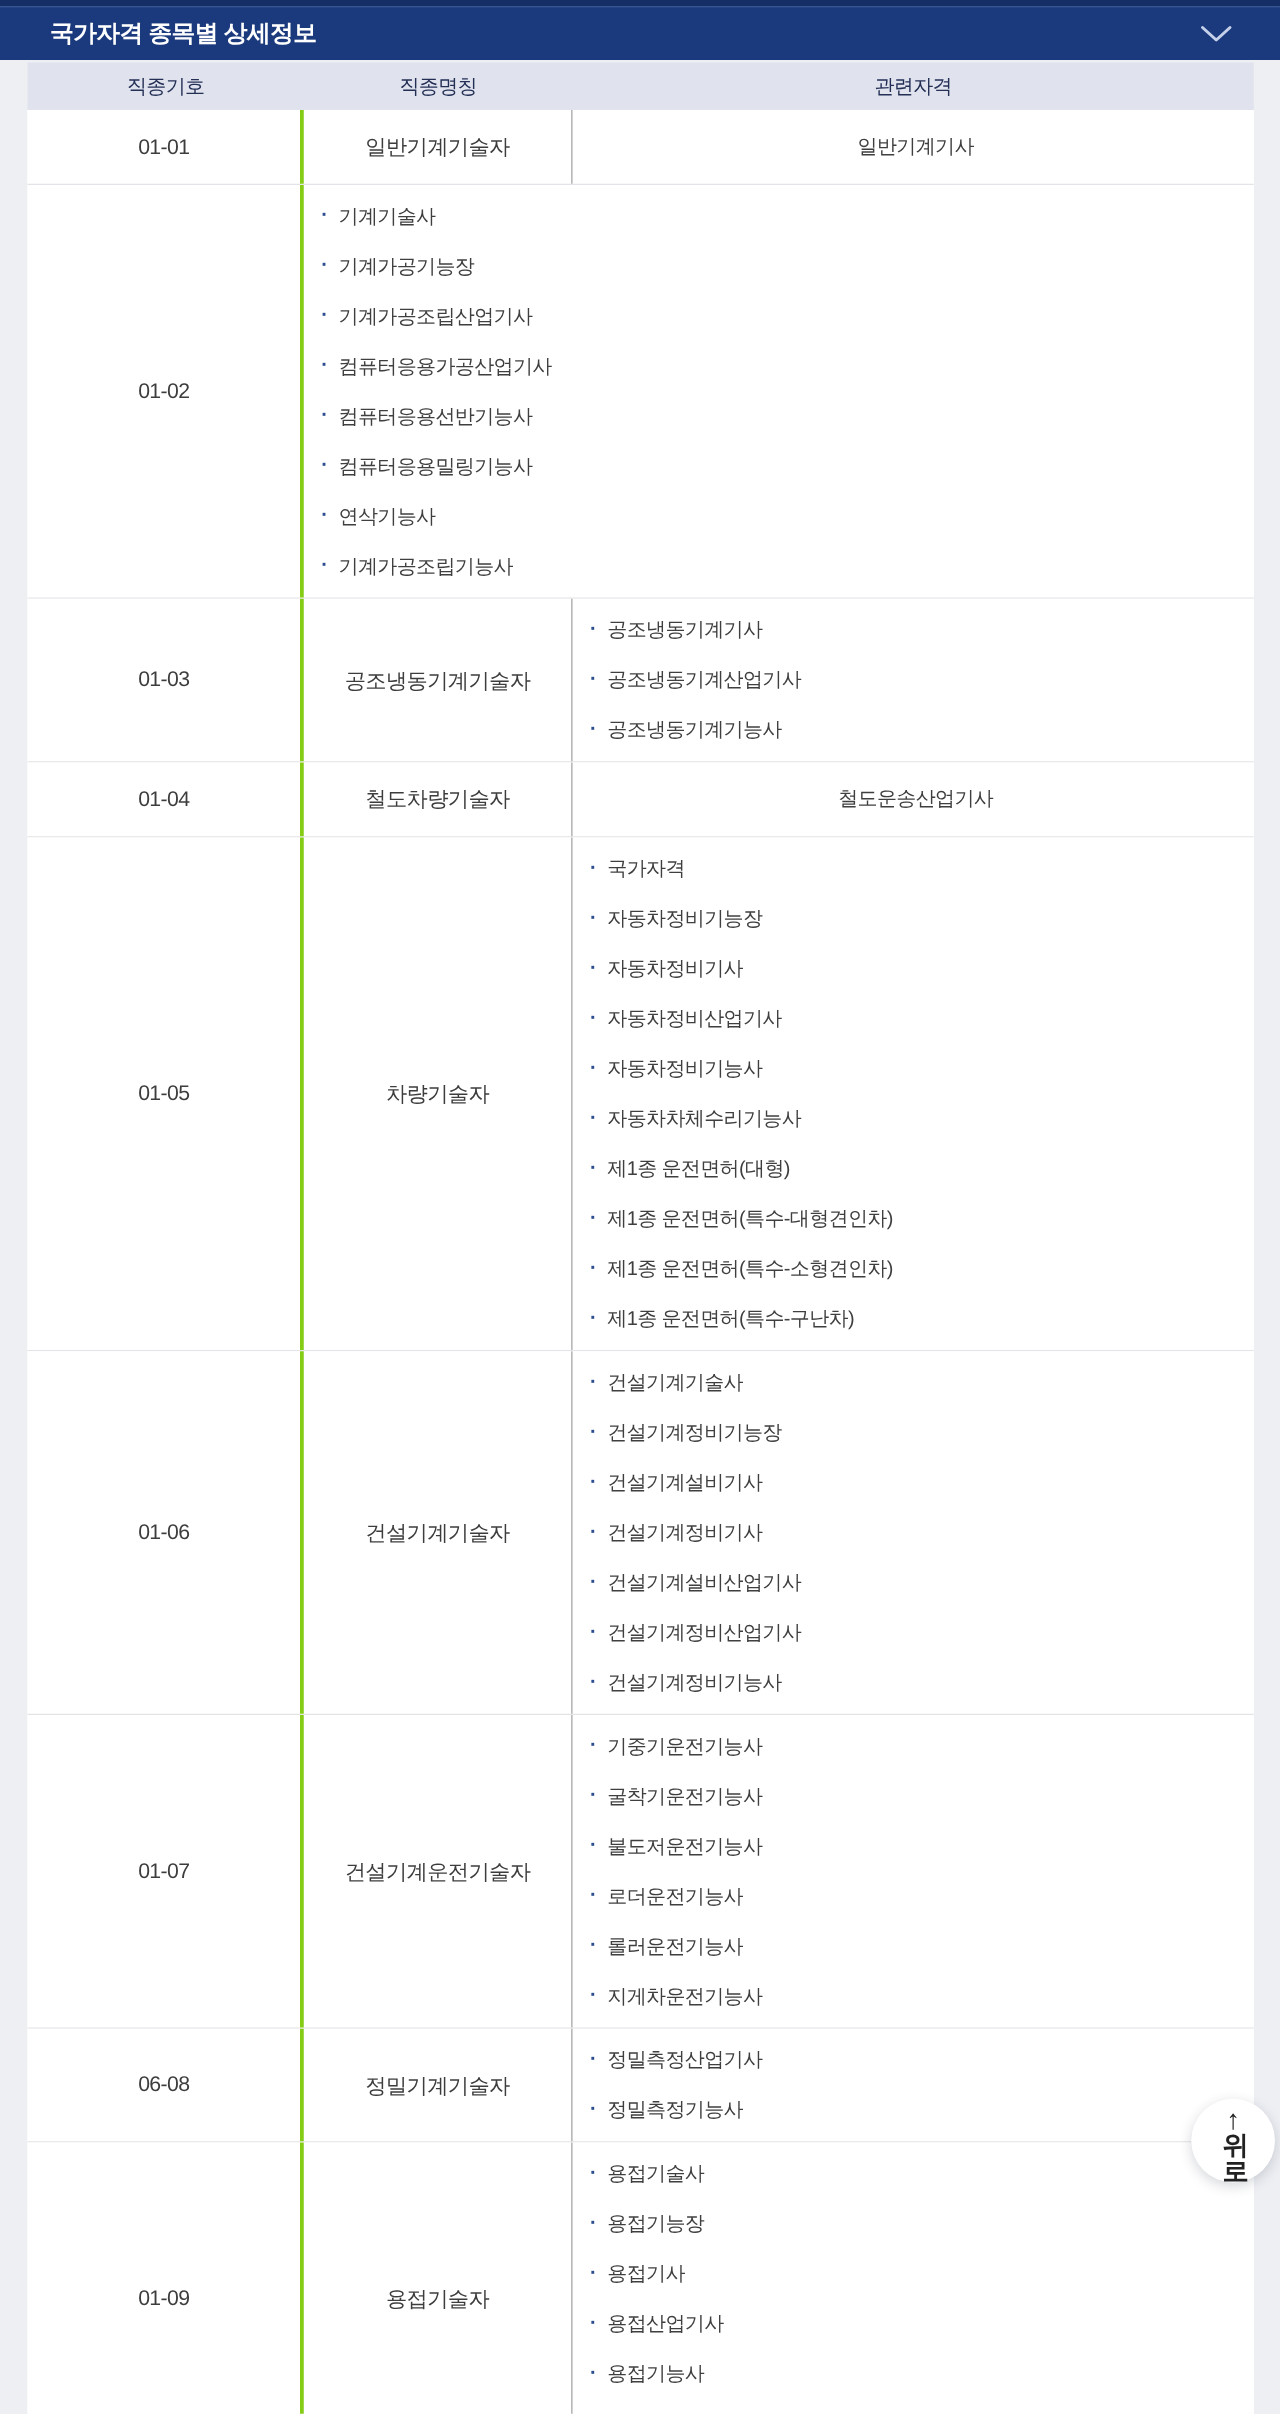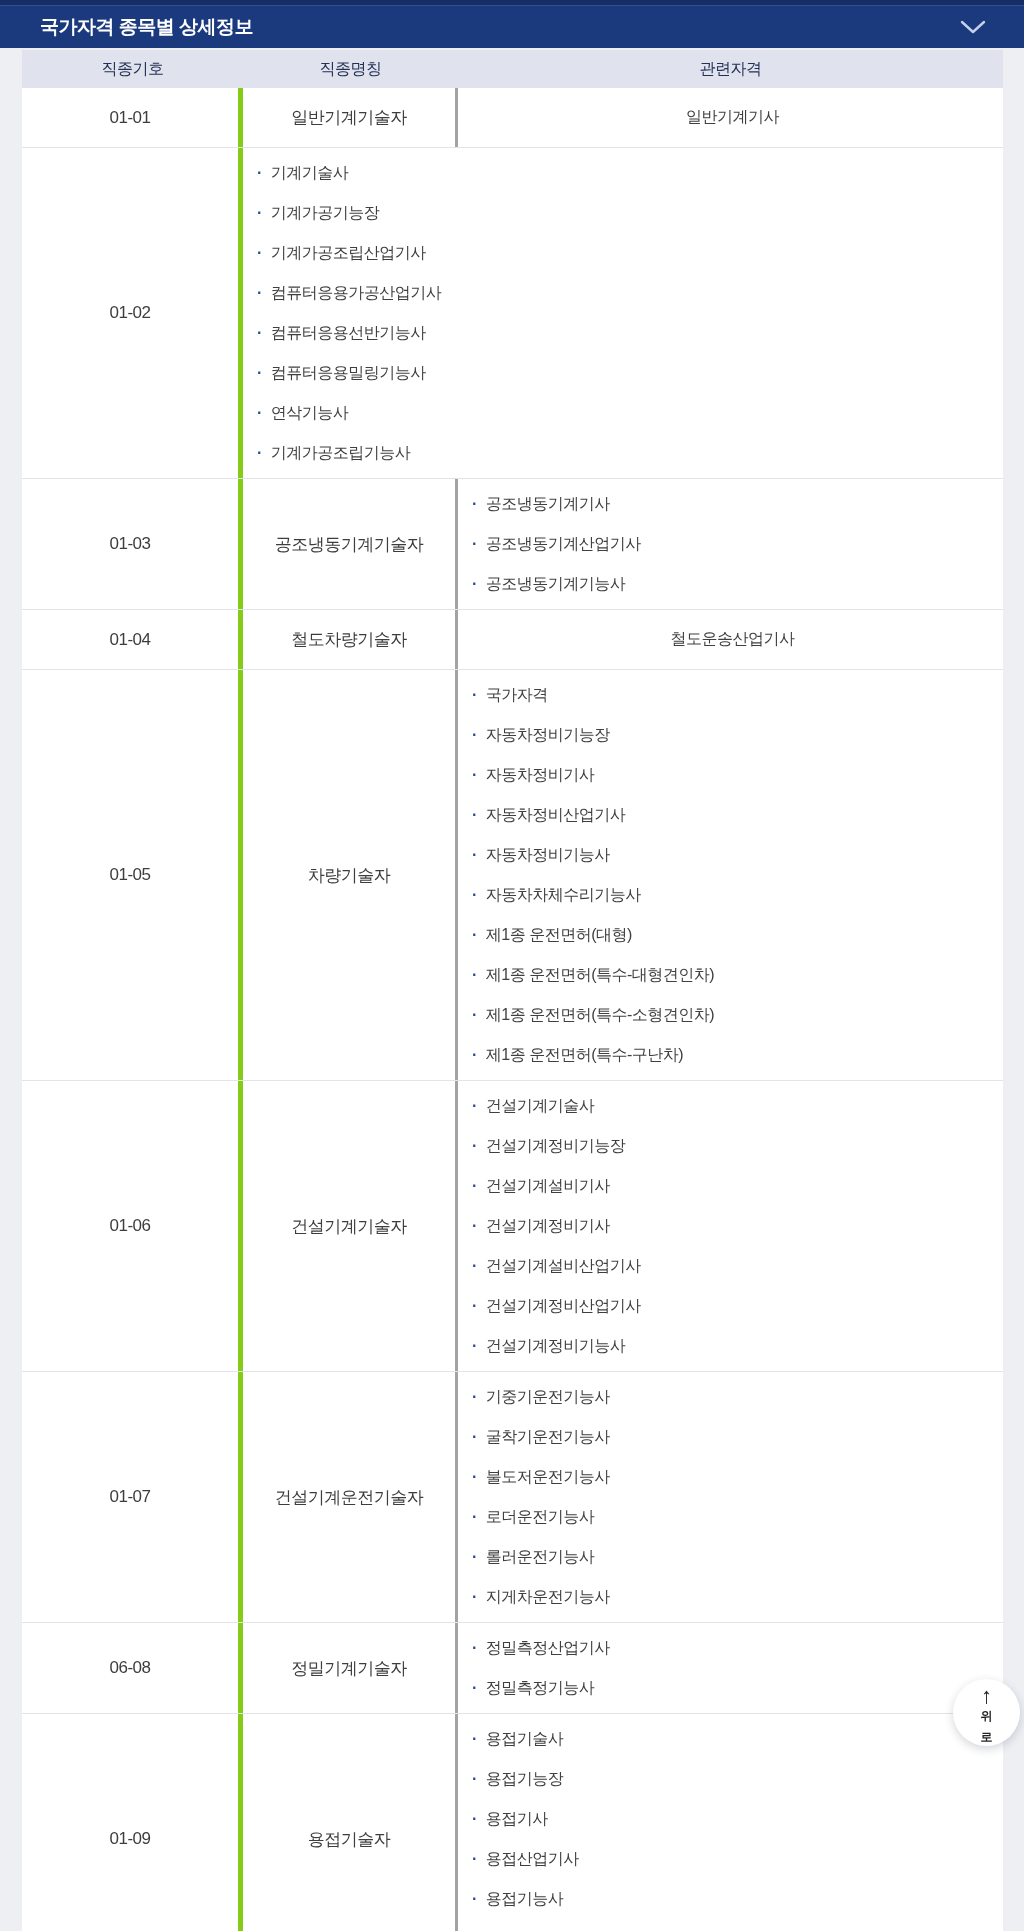--- a/index.html
+++ b/index.html
@@ -56,22 +56,22 @@
     background: #ffffff;
     border-bottom: 1px solid #e3e4e8;
     min-height: 60px;
   }
   .td {
     display: flex; align-items: center; justify-content: center;
     font-size: 17px;
     color: #3d3d3d;
     letter-spacing: -0.5px;
   }
-  .td.col-code { border-right: 5px solid #84cc16; }
-  .td.col-name { border-right: 3px solid #a3a3a3; }
+  .td.col-code { border-right: 3px solid #84cc16; }
+  .td.col-name { border-right: 1px solid #a3a3a3; }
   .td.col-qual {
     flex-direction: column;
     align-items: stretch;
     justify-content: center;
     padding: 5px 10px 5px 14px;
   }
   .qual-item {
     min-height: 40px;
     display: flex;
     align-items: center;
@@ -105,21 +105,21 @@
     cursor: pointer;
     overflow: visible;
     font-family: inherit;
   }
   .top-button .arrow {
     font-size: 22px;
     line-height: 20px;
     color: #222222;
   }
   .top-button .label {
-    font-size: 12px;
+    font-size: 21px;
     font-weight: bold;
     line-height: 21px;
     color: #222222;
     width: 17px;
     word-break: break-all;
     text-align: center;
     white-space: pre-line;
   }
 </style>
 </head>

